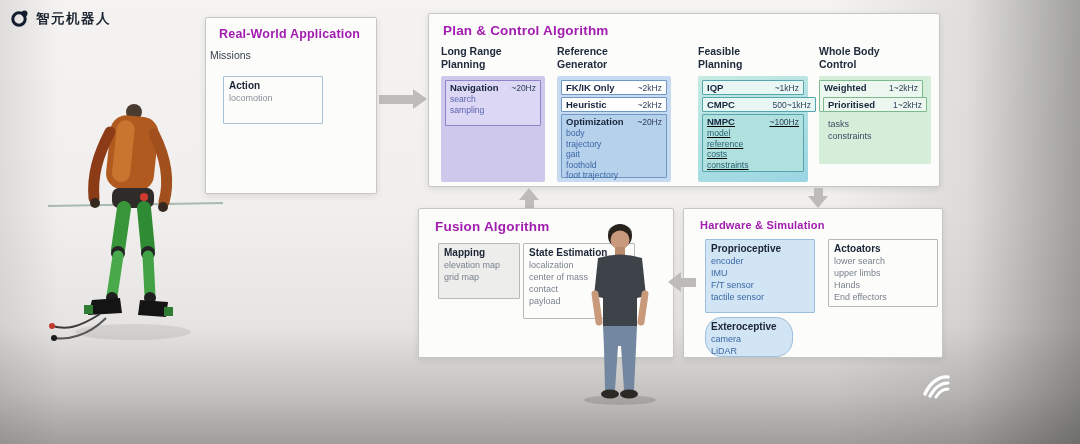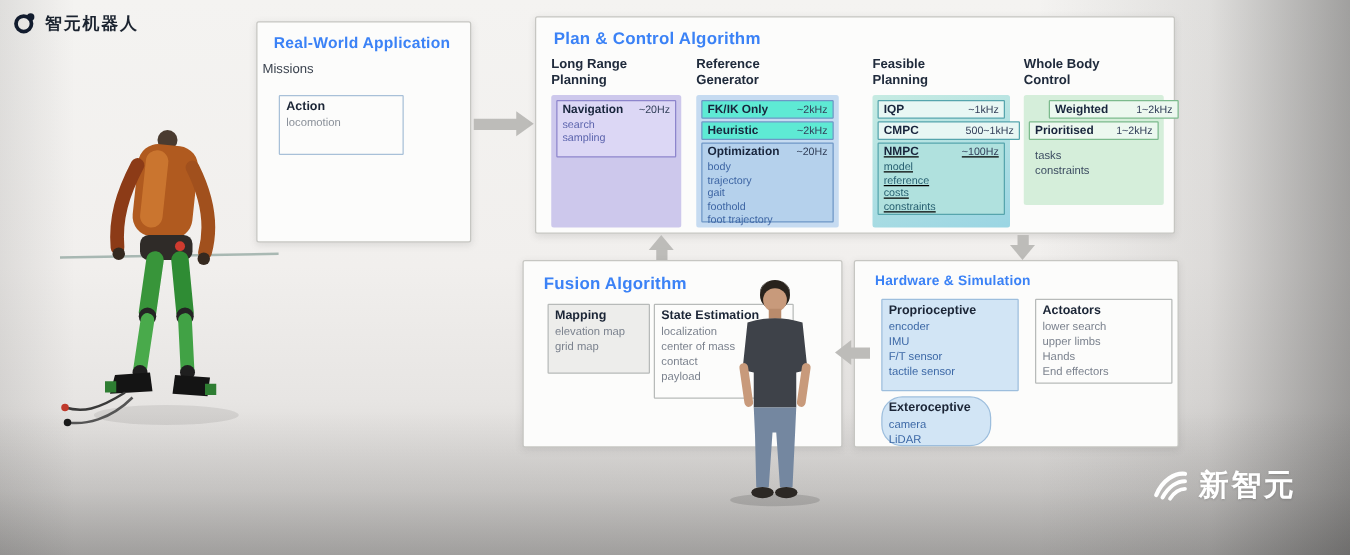--- a/index.html
+++ b/index.html
@@ -12,30 +12,30 @@
   .vignette-bottom { position:absolute; left:0; bottom:0; width:1080px; height:115px; pointer-events:none;
            background:linear-gradient(180deg, rgba(40,40,40,0) 0%, rgba(40,40,40,0.10) 55%, rgba(35,35,35,0.26) 100%); }
   .vignette-left { position:absolute; top:0; left:0; width:60px; height:444px; pointer-events:none;
            background:linear-gradient(90deg, rgba(40,40,40,0.10) 0%, rgba(40,40,40,0) 100%); }
 
   .logo { position:absolute; left:10px; top:9px; display:flex; align-items:center; gap:7px; }
   .logo-text { font-size:13.5px; font-weight:600; color:#1c2430; letter-spacing:1.5px; }
 
   .panel { position:absolute; background:#fcfcfb; border:1px solid #c6c6c2; border-radius:2px;
            box-shadow:0 2px 6px rgba(90,90,90,0.15); }
-  .h-title { position:absolute; font-size:13px; font-weight:bold; color:#3b82f6; letter-spacing:0.2px; }
+  .h-title { position:absolute; font-size:13px; font-weight:bold; color:#a21caf; letter-spacing:0.2px; }
   .subtitle { position:absolute; font-size:10.5px; color:#3a424e; }
   .col-header { position:absolute; font-size:10.5px; font-weight:bold; color:#202b3c; line-height:1.25; }
 
   .group { position:absolute; border-radius:2px; }
   .g-purple { background:#cdc8ec; }
   .g-purple .chip { background:#dcd7f5; border-color:#8d85cc; }
   .g-purple .chip-items { color:#5c64ad; }
   .g-blue { background:#c6dbf1; }
-  .g-blue .chip { background:#5eead4; border-color:#6e97c6; }
+  .g-blue .chip { background:#ffffff; border-color:#6e97c6; }
   .g-blue .chip.deep { background:#b5d1ec; }
   .g-blue .chip-items { color:#3e66a4; }
   .g-teal { background:linear-gradient(160deg,#c6ebe2 0%,#9ad5e3 100%); }
   .g-teal .chip { background:#e8f7f4; border-color:#56a5ad; }
   .g-teal .chip.deep { background:#b0e1de;text-decoration:underline; }
   .g-teal .chip-items { color:#275f70; }
   .g-green { background:#d5eeda; }
   .g-green .chip { background:#ecf8ef; border-color:#7cba8d; }
   .plain-items { position:absolute; font-size:9px; color:#3c4c61; line-height:1.35; }
 
@@ -200,21 +200,21 @@
         <div class="chip-items">
           <div>model</div>
           <div>reference</div>
           <div>costs</div>
           <div>constraints</div>
         </div>
       </div>
     </div>
 
     <div class="group g-green" style="left:390px; top:62px; width:112px; height:88px;">
-      <div class="chip" style="left:20px; top:4px; width:104px; height:15px;">
+      <div class="chip" style="left:0; top:4px; width:104px; height:32px;">
         <div class="chip-row">
           <span class="chip-label">Weighted</span>
           <span class="chip-freq">1~2kHz</span>
         </div>
       </div>
       <div class="chip" style="left:4px; top:21px; width:104px; height:15px;">
         <div class="chip-row">
           <span class="chip-label">Prioritised</span>
           <span class="chip-freq">1~2kHz</span>
         </div>
@@ -303,16 +303,15 @@
     <ellipse cx="52" cy="174" rx="9" ry="4.5" fill="#2c2824"></ellipse>
     <ellipse cx="71" cy="174" rx="9" ry="4.5" fill="#2c2824"></ellipse>
   </svg>
 
   <div class="watermark">
     <svg width="28" height="28" viewBox="0 0 28 28">
       <path d="M3 22 C8 10 18 4 26 5" stroke="#ffffff" stroke-width="3.4" fill="none" stroke-linecap="round"></path>
       <path d="M8 24 C13 15 20 11 26 11" stroke="#ffffff" stroke-width="3.2" fill="none" stroke-linecap="round"></path>
       <path d="M14 25 C17 20 22 17 26 17" stroke="#ffffff" stroke-width="3" fill="none" stroke-linecap="round"></path>
     </svg>
-    <span class="watermark-text">新智元</span>
   </div>
 
 </div>
 
 </body></html>

